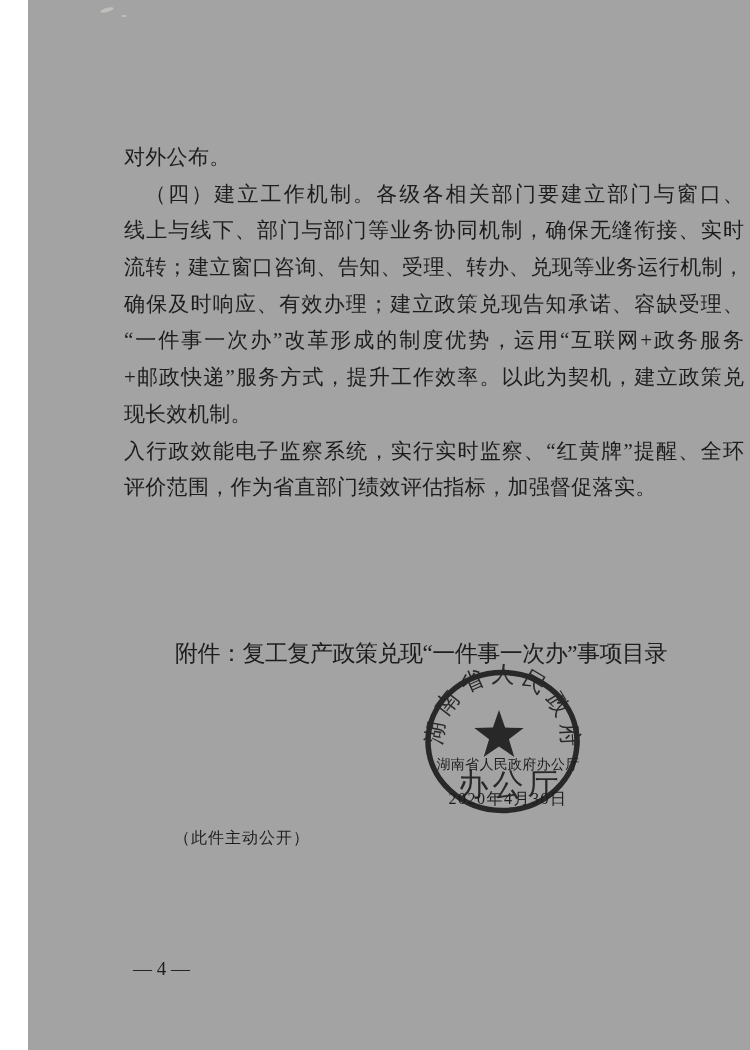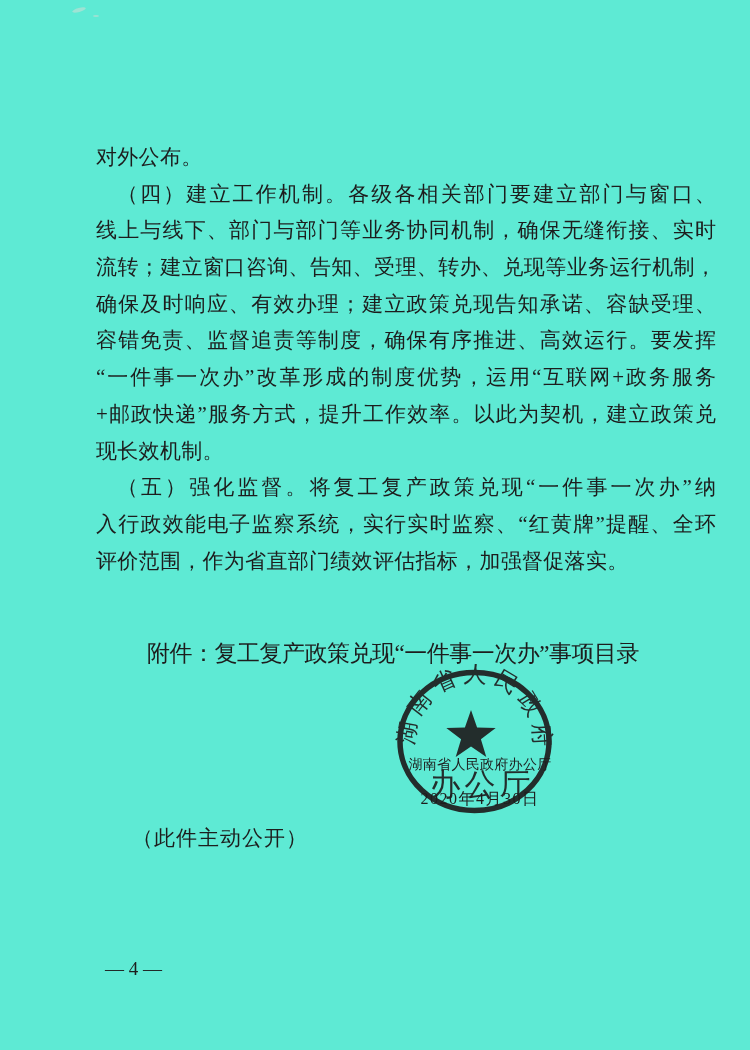--- a/index.html
+++ b/index.html
@@ -2,21 +2,21 @@
 <html><head>
 <meta charset="utf-8">
 <style>
   html,body{margin:0;padding:0;}
   body{
     width:750px;height:1050px;position:relative;
     background:#ffffff;overflow:hidden;
     font-family:"Liberation Serif","DejaVu Serif",serif;
     color:#1d1d1d;
   }
-  .page{position:absolute;inset:0;background:#5eead4;}
+  .page{position:absolute;inset:0;background:#a3a3a3;margin-left:28px;}
   
   .body-text{
     position:absolute;left:96px;top:139px;width:620px;
     font-size:21px;
   }
   .line{
     height:36.7px;line-height:36.7px;white-space:nowrap;
     letter-spacing:0.3px;
   }
   .line.j{
@@ -37,22 +37,22 @@
     position:absolute;left:330px;top:755px;width:300px;
     font-size:14px;line-height:20px;text-align:center;
     letter-spacing:0.3px;white-space:nowrap;z-index:3;
   }
   .doc-date{
     position:absolute;left:330px;top:789px;width:300px;
     font-size:16px;line-height:20px;text-align:center;
     letter-spacing:1.5px;white-space:nowrap;z-index:3;
   }
   .disclosure{
-    position:absolute;left:132px;top:826px;
-    font-size:21px;line-height:24px;letter-spacing:1px;
+    position:absolute;left:146px;top:826px;
+    font-size:16px;line-height:24px;letter-spacing:1px;
     white-space:nowrap;
   }
   .page-number{
     position:absolute;left:105px;top:958px;
     font-size:19px;line-height:22px;letter-spacing:0px;
     white-space:nowrap;
   }
   
   .seal{
     position:absolute;left:393px;top:664px;z-index:2;
@@ -76,25 +76,23 @@
 
   <div class="artifact a1"></div>
   <div class="artifact a2"></div>
 
   <div class="body-text">
     <div class="line">对外公布。</div>
     <div class="line j indent">（四）建立工作机制。各级各相关部门要建立部门与窗口、</div>
     <div class="line j">线上与线下、部门与部门等业务协同机制，确保无缝衔接、实时</div>
     <div class="line j">流转；建立窗口咨询、告知、受理、转办、兑现等业务运行机制，</div>
     <div class="line j">确保及时响应、有效办理；建立政策兑现告知承诺、容缺受理、</div>
-    <div class="line j">容错免责、监督追责等制度，确保有序推进、高效运行。要发挥</div>
     <div class="line j">“一件事一次办”改革形成的制度优势，运用“互联网+政务服务</div>
     <div class="line j">+邮政快递”服务方式，提升工作效率。以此为契机，建立政策兑</div>
     <div class="line">现长效机制。</div>
-    <div class="line j indent">（五）强化监督。将复工复产政策兑现“一件事一次办”纳</div>
     <div class="line j">入行政效能电子监察系统，实行实时监察、“红黄牌”提醒、全环</div>
     <div class="line">评价范围，作为省直部门绩效评估指标，加强督促落实。</div>
   </div>
 
   <div class="attachment">附件：复工复产政策兑现“一件事一次办”事项目录</div>
 
   <svg class="seal" width="164" height="154" viewBox="0 0 164 154" xmlns="http://www.w3.org/2000/svg">
     <ellipse cx="81.5" cy="77.5" rx="74.5" ry="69" fill="none" stroke="#1e1e1e" stroke-width="5.5"></ellipse>
     <polygon fill="#1e1e1e" points="78,46 84.1,63.6 102.7,64 87.9,75.2 93.3,93 78,82.4 62.7,93 68.1,75.2 53.3,64 71.9,63.6"></polygon>
     <defs>

